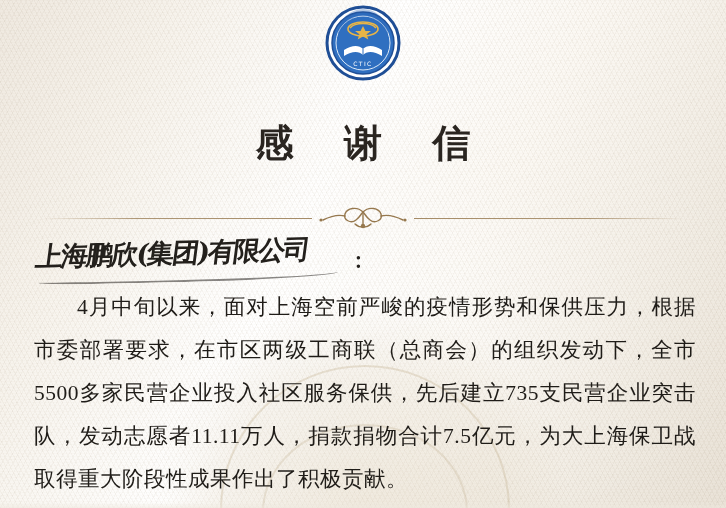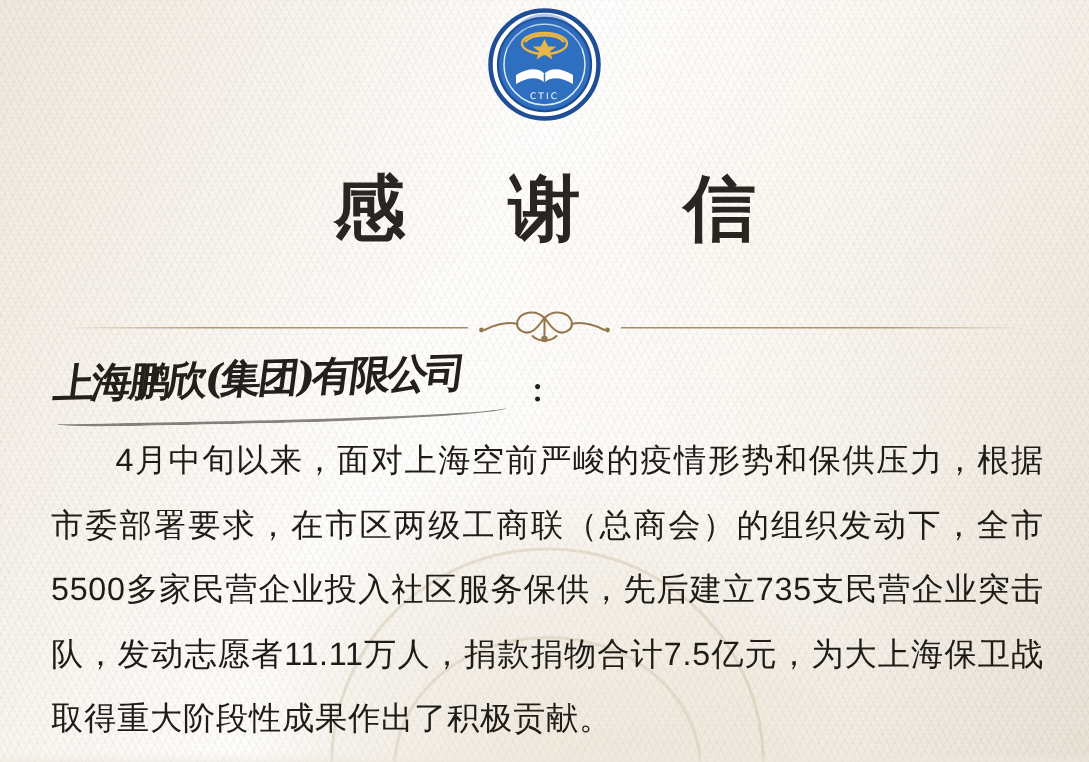--- a/index.html
+++ b/index.html
@@ -80,27 +80,27 @@
     height: 78px;
   }
 
   
   .title {
     position: absolute;
     left: 0;
     right: 0;
     top: 108px;
     text-align: center;
-    font-size: 48px;
+    font-size: 38px;
     line-height: 70px;
     letter-spacing: 20px;
     text-indent: 20px;
     font-weight: bold;
     color: #2a2520;
-    font-family: Liberation Mono, monospace;
+    font-family: Liberation Sans, sans-serif;
     text-shadow: 0 1px 0 rgba(255,255,255,0.7);
   }
 
   
   .divider {
     position: absolute;
     top: 204px;
     left: 34px;
     right: 34px;
     height: 30px;
@@ -166,21 +166,21 @@
     color: #23201c;
     font-family: "DejaVu Serif", "Liberation Serif", serif;
   }
 
   
   .body-text {
     position: absolute;
     left: 34px;
     right: 30px;
     top: 286px;
-    font-family: Liberation Sans, sans-serif;
+    font-family: Liberation Serif, serif;
     font-size: 21.5px;
     line-height: 43px;
     color: #1f1c18;
     text-align: justify;
     text-justify: inter-ideograph;
     text-indent: 2em;
     letter-spacing: 0.5px;
   }
 
   .clip-bottom {

